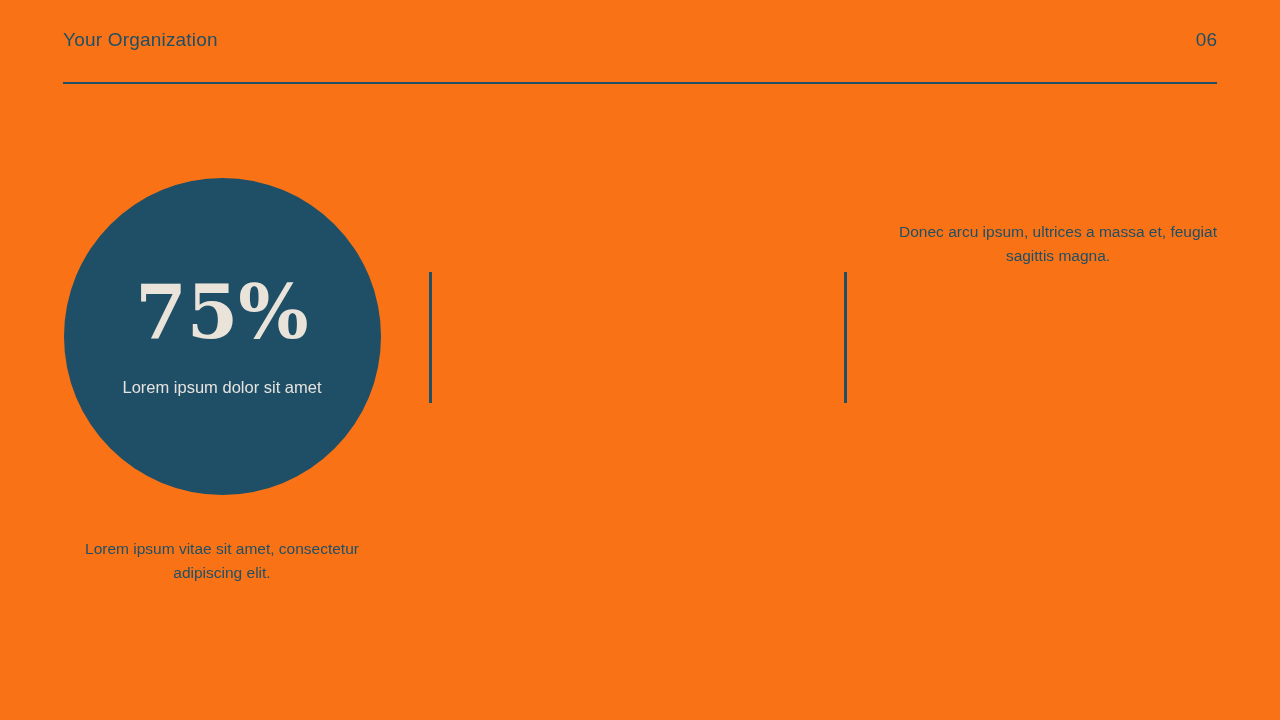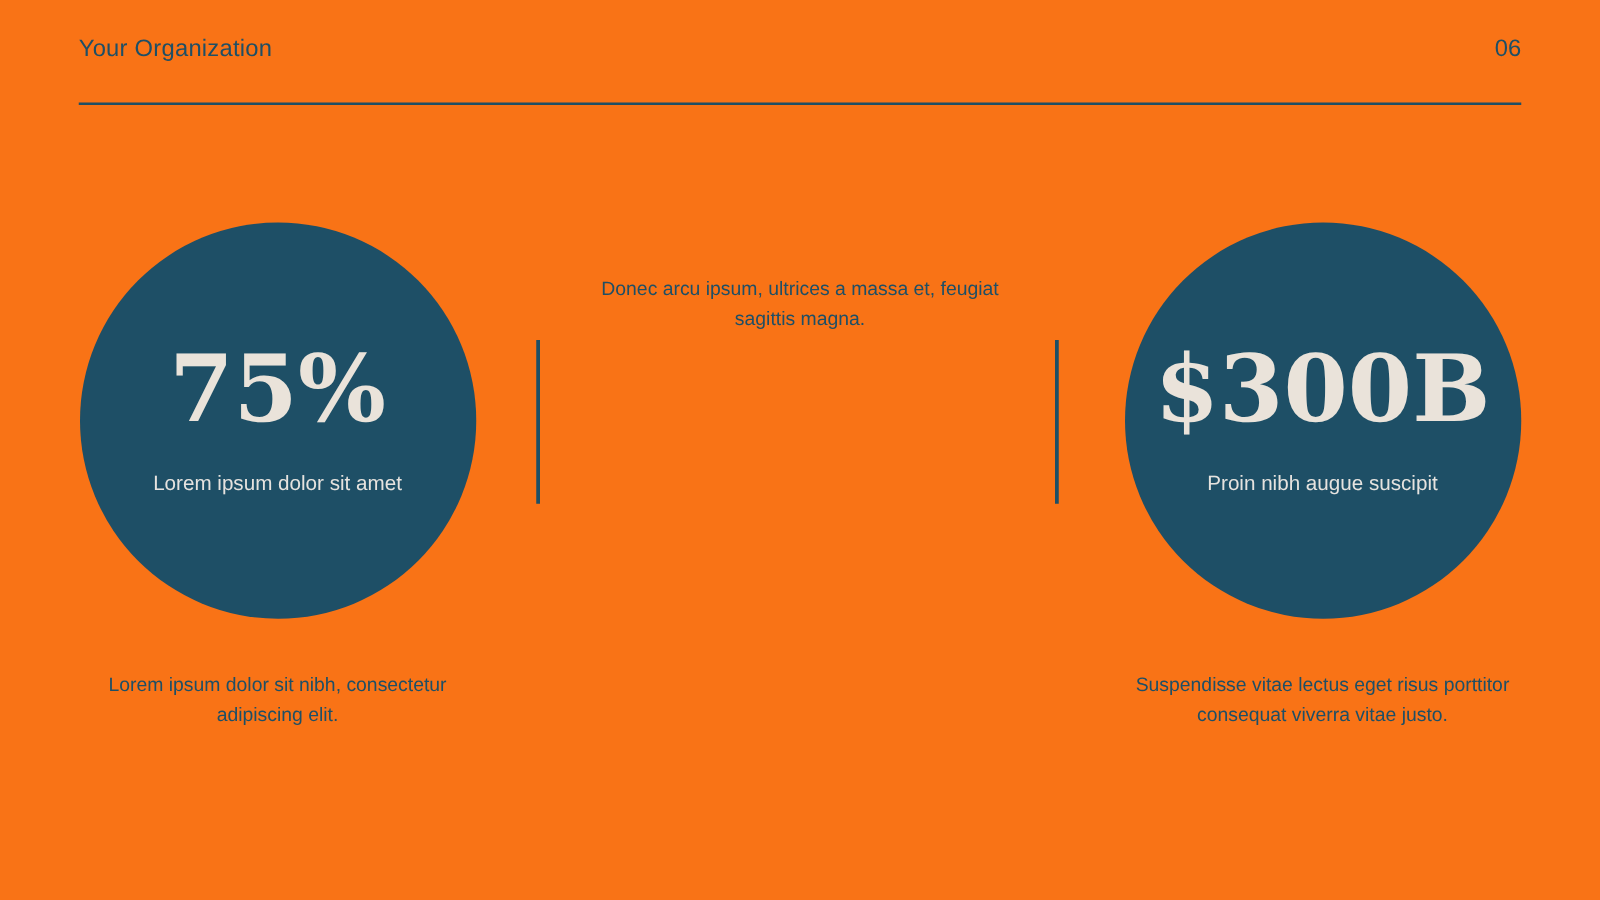--- a/index.html
+++ b/index.html
@@ -146,33 +146,26 @@
   </div>
   <div class="header-rule"></div>
 
   <div class="stats-row">
 
     <div class="stat-col">
       <div class="circle dark">
         <div class="stat-value">75%</div>
         <div class="stat-label">Lorem ipsum dolor sit amet</div>
       </div>
-      <div class="stat-caption">Lorem ipsum dolor sit nibh, consectetur adipiscing elit.</div>
+      <div class="stat-caption">Lorem ipsum vitae sit amet, consectetur adipiscing elit.</div>
     </div>
 
     <div class="stat-col">
       <div class="stat-caption">Donec arcu ipsum, ultrices a massa et, feugiat sagittis magna.</div>
     </div>
 
-    <div class="stat-col">
-      <div class="circle dark">
-        <div class="stat-value">$300B</div>
-        <div class="stat-label">Proin nibh augue suscipit</div>
-      </div>
-      <div class="stat-caption">Suspendisse vitae lectus eget risus porttitor consequat viverra vitae justo.</div>
-    </div>
 
   </div>
 
   <div class="divider divider-1"></div>
   <div class="divider divider-2"></div>
 
 </div>
 
 </body></html>

